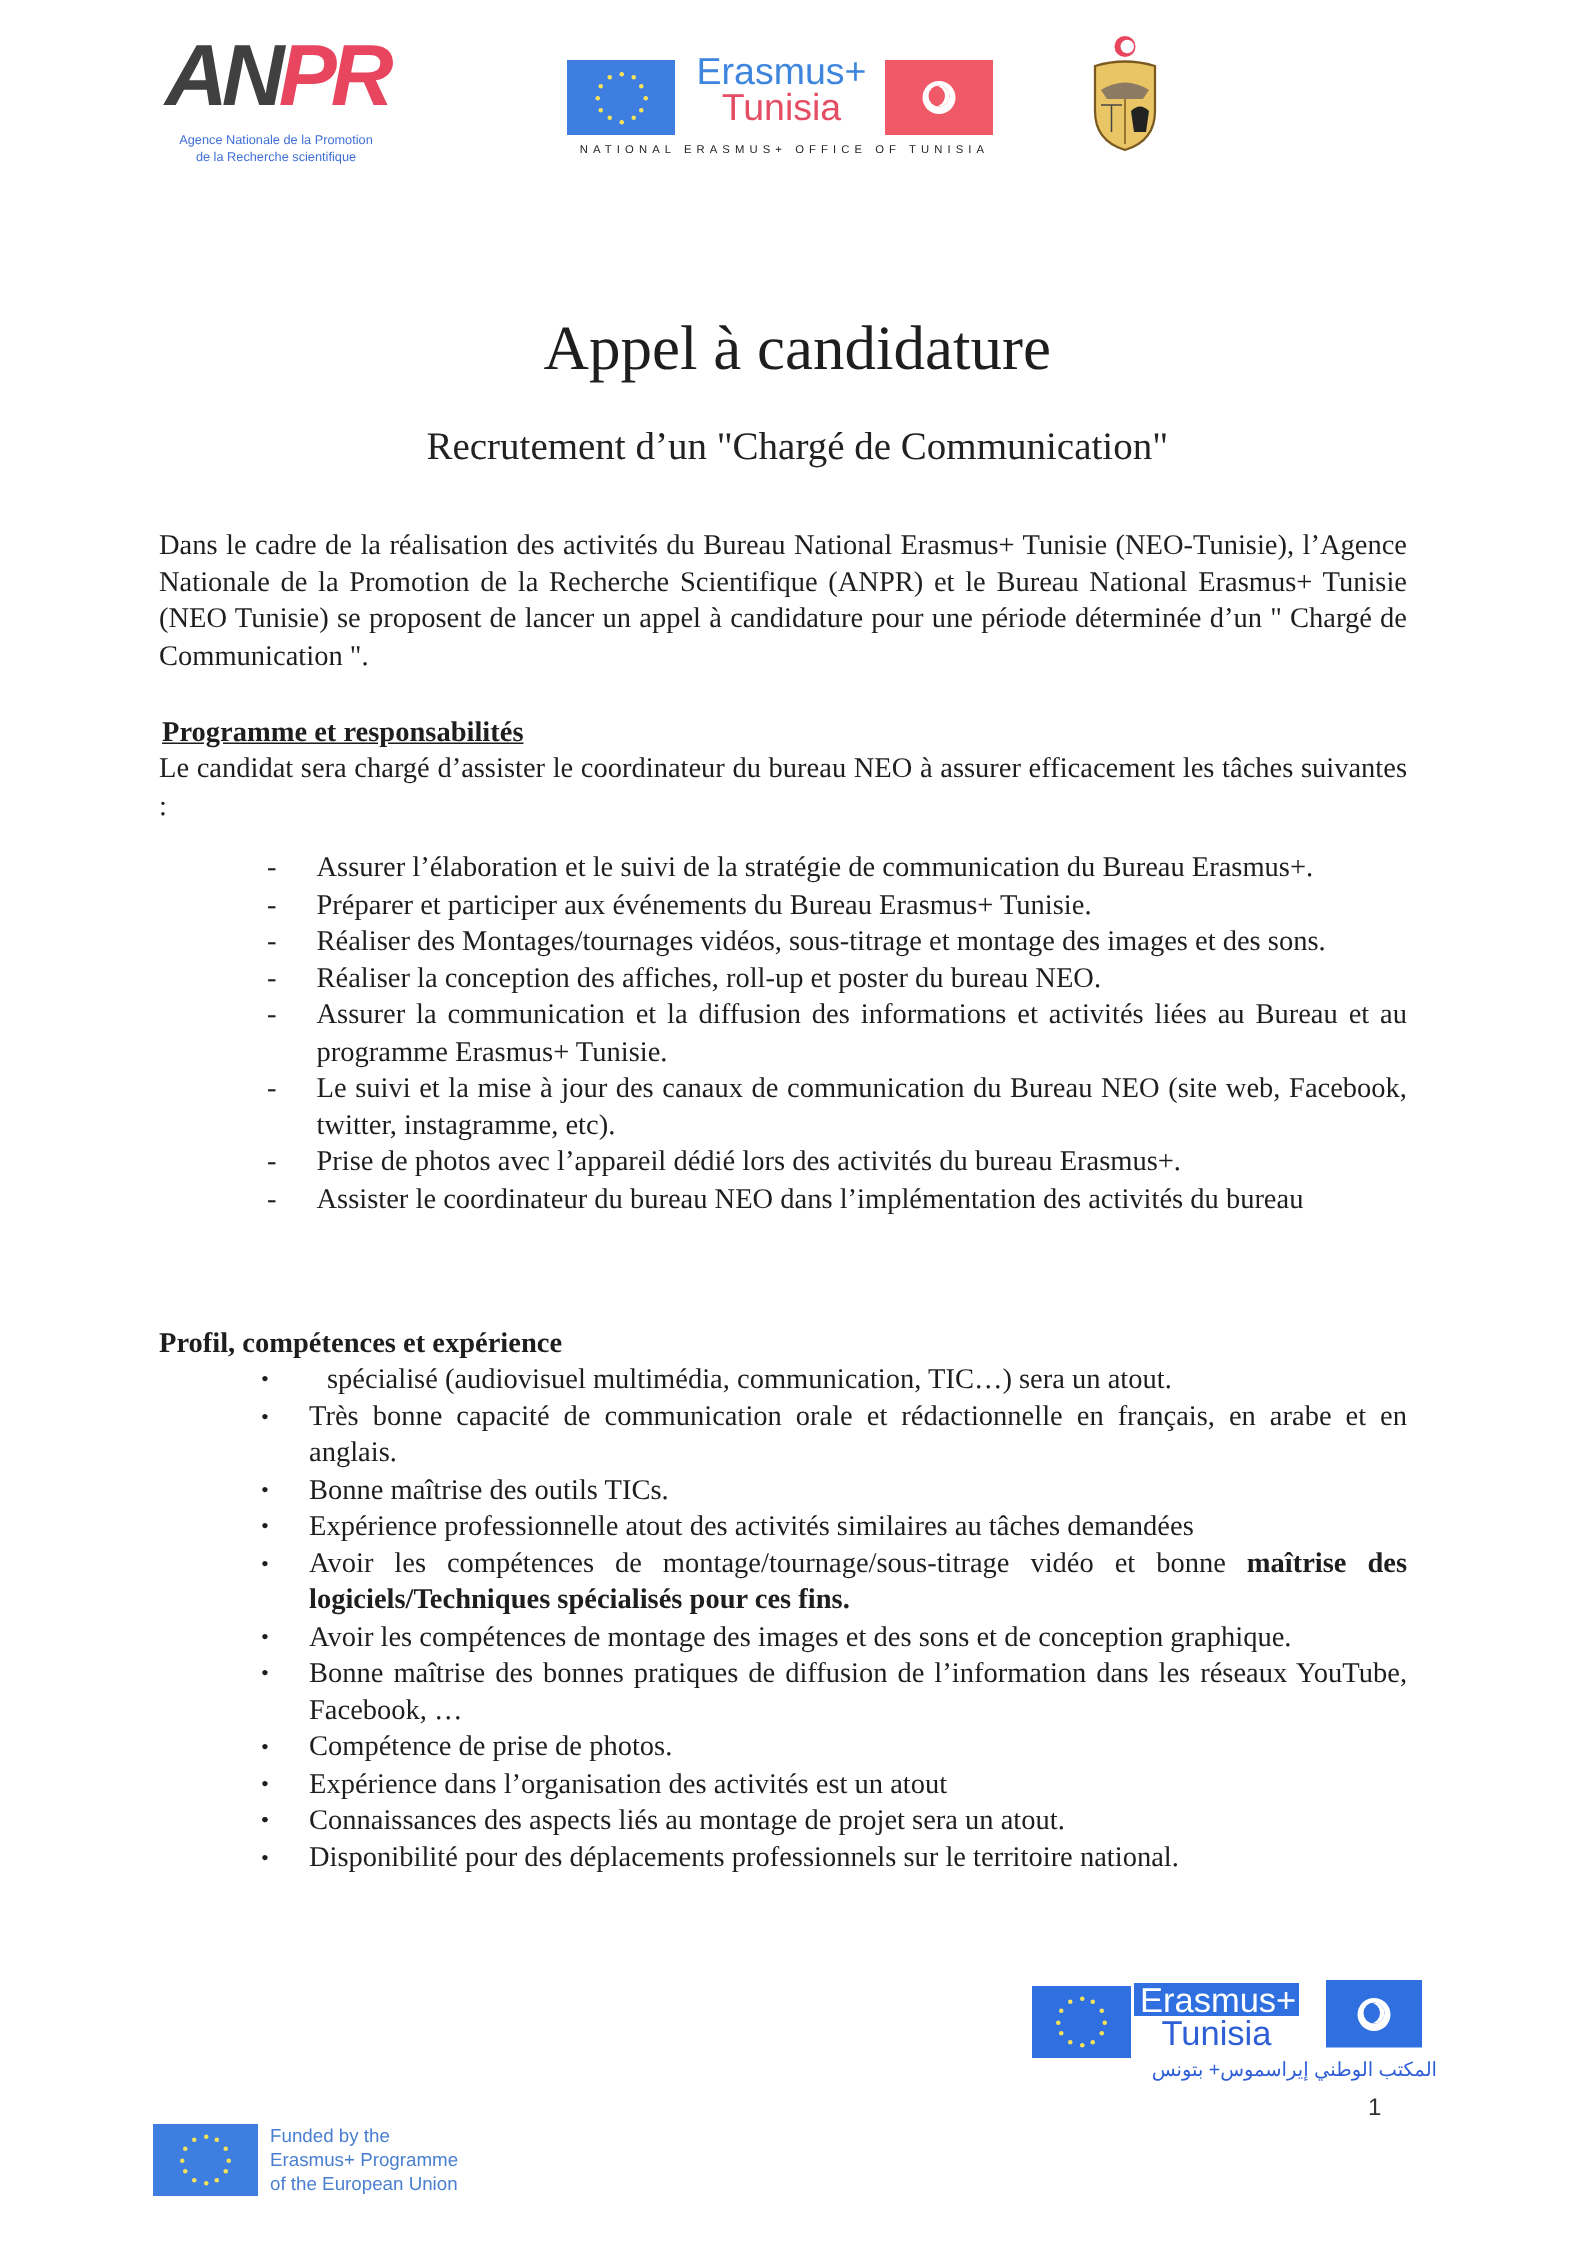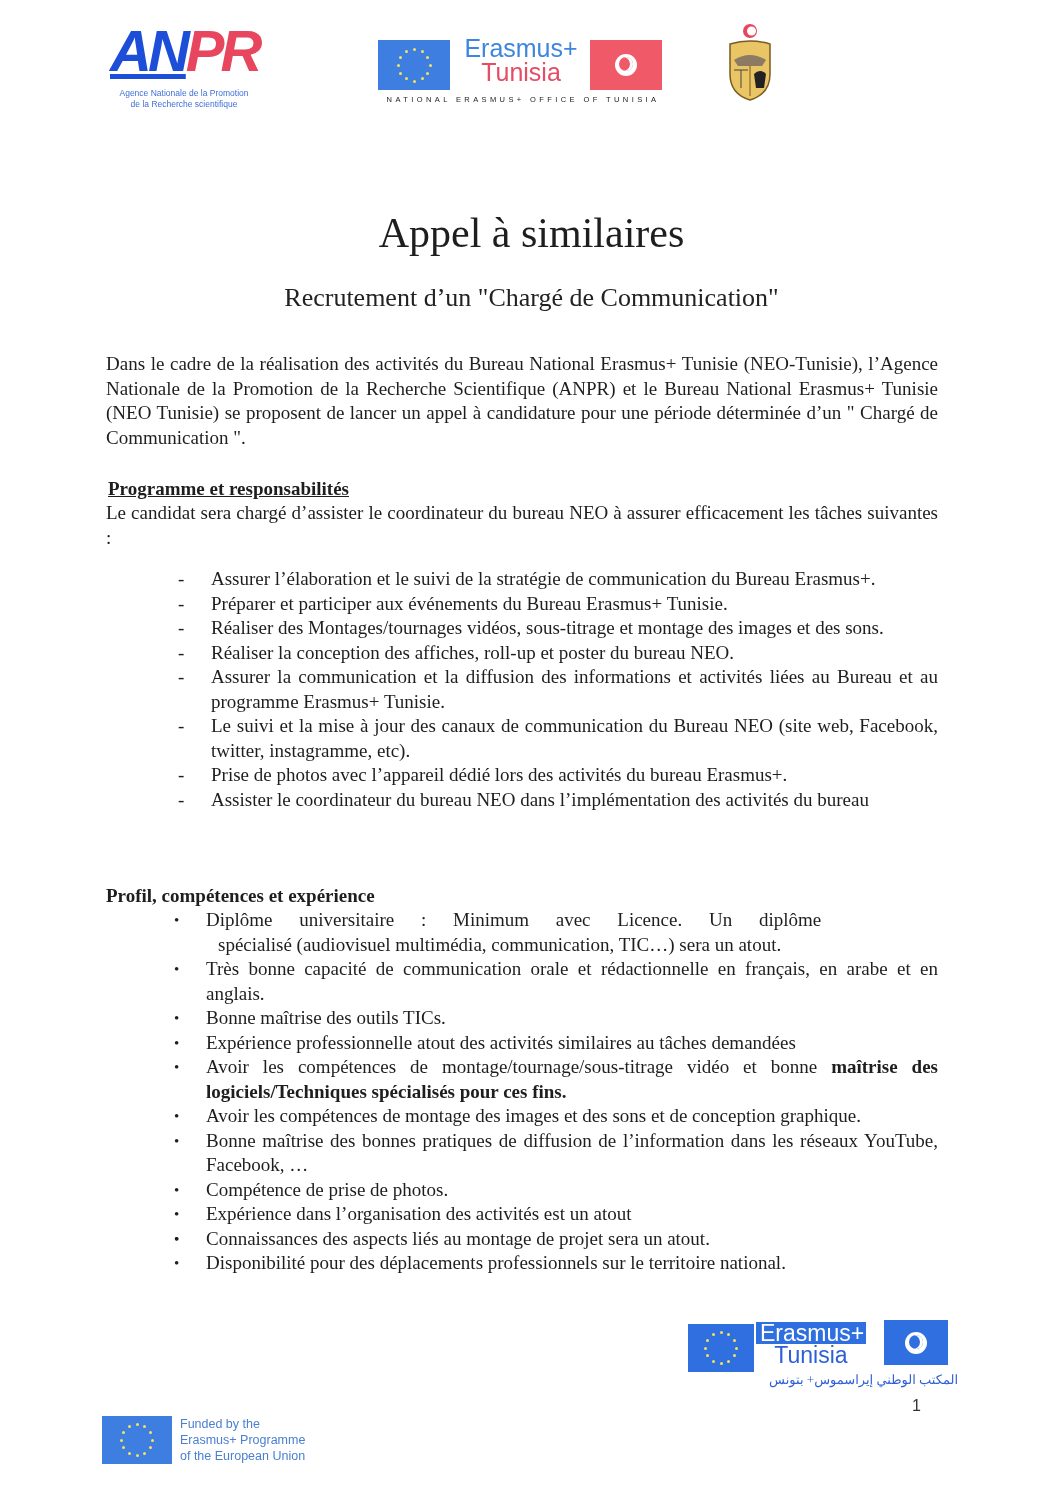--- a/index.html
+++ b/index.html
@@ -3,21 +3,21 @@
 <meta charset="utf-8">
 <style>
   html, body { margin: 0; padding: 0; background: #ffffff; }
   body { width: 1063px; height: 1502px; position: relative; overflow: hidden;
          font-family: "Liberation Serif", "DejaVu Serif", serif; color: #1e1e1e; }
 
   
   .anpr { position: absolute; left: 104px; top: 22px; width: 160px; height: 95px; }
   .anpr-mark { font-family: "Liberation Sans", sans-serif; font-weight: bold; font-style: italic;
                font-size: 58px; line-height: 58px; letter-spacing: -4px; position: absolute; left: 6px; top: 0; }
-  .anpr-mark .blue { color: #1d4ed8; text-decoration: underline; }
+  .anpr-mark .blue { color: #404040; }
   .anpr-mark .red { color: #e8455e; }
   .anpr-sub { position: absolute; left: 0; top: 66px; width: 160px; text-align: center;
               font-family: "Liberation Sans", sans-serif; font-size: 8.5px; line-height: 11px; color: #3f6fd6; }
 
   .erasmus { position: absolute; left: 378px; top: 40px; width: 290px; height: 65px; }
   .eu-flag { position: absolute; background: #3e7ee0; }
   .eu-flag .stars { position: absolute; inset: 0; }
   .eu-flag .star { position: absolute; width: 3px; height: 3px; border-radius: 50%; background: #f6e35a; }
   .erasmus .eu-flag { left: 0; top: 0; width: 72px; height: 50px; }
   .erasmus .word { position: absolute; left: 78px; top: -4px; width: 130px; text-align: center;
@@ -63,21 +63,21 @@
   .stamp { position: absolute; left: 688px; top: 1320px; width: 270px; height: 80px; }
   .stamp .eu-flag { left: 0; top: 4px; width: 66px; height: 48px; background: #2f6fe0; }
   .stamp .word { position: absolute; left: 68px; top: 2px; width: 110px; text-align: center;
                  font-family: "Liberation Sans", sans-serif; font-size: 23px; line-height: 22px; }
   .stamp .word span { display: block; color: #2f5fd6; }
   .stamp .word .e { color: #fff; background: #2f6fe0; padding: 0 4px; }
   .stamp .box { position: absolute; left: 196px; top: 0; width: 64px; height: 45px; background: #2f6fe0; }
   .stamp .box .tn-circle { background: #fff; }
   .stamp .box .tn-circle::after { background: #2f6fe0; }
   .stamp .arabic { position: absolute; left: 0; top: 52px; width: 270px; text-align: right; direction: rtl;
-                   font-family: Liberation Serif, serif; font-size: 13px; color: #2f5fd6; }
+                   font-family: Liberation Sans, sans-serif; font-size: 13px; color: #2f5fd6; }
 
   .page-number { position: absolute; left: 912px; top: 1397px; font-family: "Liberation Sans", sans-serif;
                  font-size: 16px; color: #333; }
 
   .funded { position: absolute; left: 102px; top: 1416px; width: 260px; height: 50px; }
   .funded .eu-flag { left: 0; top: 0; width: 70px; height: 48px; }
   .funded-text { position: absolute; left: 78px; top: 0; font-family: "Liberation Sans", sans-serif;
                  font-size: 12.5px; line-height: 16px; color: #4a7fd0; }
 </style>
 </head>
@@ -126,21 +126,21 @@
     <circle cx="27.5" cy="9" r="4.5" fill="#fff"></circle>
     <path d="M6 22 Q26 16 46 22 L46 52 Q46 72 26 78 Q6 72 6 52 Z" fill="#e9c565" stroke="#7a5a20" stroke-width="1.5"></path>
     <path d="M10 38 Q26 28 42 38 L38 44 L14 44 Z" fill="#8d7a62"></path>
     <line x1="26" y1="44" x2="26" y2="74" stroke="#7a5a20" stroke-width="1"></line>
     <line x1="10" y1="48" x2="24" y2="48" stroke="#444" stroke-width="1"></line>
     <line x1="17" y1="48" x2="17" y2="66" stroke="#444" stroke-width="1"></line>
     <path d="M30 52 Q36 46 42 52 L40 66 L32 66 Z" fill="#222"></path>
   </svg>
 </div>
 
-<h1 class="title" style="margin:0;font-weight:normal;">Appel à similaires</h1>
+<h1 class="title" style="margin:0;font-weight:normal;">Appel à candidature</h1>
 <h2 class="subtitle" style="margin:0;font-weight:normal;">Recrutement d’un "Chargé de Communication"</h2>
 
 <p class="text intro" style="margin:0;">Dans le cadre de la réalisation des activités du Bureau National Erasmus+ Tunisie (NEO-Tunisie), l’Agence Nationale de la Promotion de la Recherche Scientifique (ANPR) et le Bureau National Erasmus+ Tunisie (NEO Tunisie) se proposent de lancer un appel à candidature pour une période déterminée d’un " Chargé de Communication ".</p>
 
 <div class="text missions-head">Programme et responsabilités</div>
 <p class="text missions-lead" style="margin:0;">Le candidat sera chargé d’assister le coordinateur du bureau NEO à assurer efficacement les tâches suivantes :</p>
 <ul class="text missions-list" id="missions-list">
     <li><span class="dash">-</span><span>Assurer l’élaboration et le suivi de la stratégie de communication du Bureau Erasmus+.</span></li>
     <li><span class="dash">-</span><span>Préparer et participer aux événements du Bureau Erasmus+ Tunisie.</span></li>
     <li><span class="dash">-</span><span>Réaliser des Montages/tournages vidéos, sous-titrage et montage des images et des sons.</span></li>
@@ -148,21 +148,20 @@
     <li><span class="dash">-</span><span>Assurer la communication et la diffusion des informations et activités liées au Bureau et au programme Erasmus+ Tunisie.</span></li>
     <li><span class="dash">-</span><span>Le suivi et la mise à jour des canaux de communication du Bureau NEO (site web, Facebook, twitter, instagramme, etc).</span></li>
     <li><span class="dash">-</span><span>Prise de photos avec l’appareil dédié lors des activités du bureau Erasmus+.</span></li>
     <li><span class="dash">-</span><span>Assister le coordinateur du bureau NEO dans l’implémentation des activités du bureau</span></li>
   </ul>
 
 <div class="text profile-head">Profil, compétences et expérience</div>
 <ul class="text profile-list" id="profile-list">
   <li class="first">
     <span class="bullet">•</span>
-    <span class="spaced" style="word-spacing:22px;">Diplôme universitaire : Minimum avec Licence. Un diplôme</span>
     <span class="l2" style="padding-left:0;text-indent:0;"><span style="display:inline-block;width:0;"></span><span style="margin-left:12px;">spécialisé (audiovisuel multimédia, communication, TIC…) sera un atout.</span></span>
   </li>
 <li><span class="bullet">•</span><span>Très bonne capacité de communication orale et rédactionnelle en français, en arabe et en anglais.</span></li>
     <li><span class="bullet">•</span><span>Bonne maîtrise des outils TICs.</span></li>
     <li><span class="bullet">•</span><span>Expérience professionnelle atout des activités similaires au tâches demandées</span></li>
     <li><span class="bullet">•</span><span>Avoir les compétences de montage/tournage/sous-titrage vidéo et bonne </span><strong>maîtrise des logiciels/Techniques spécialisés pour ces fins.</strong></li>
     <li><span class="bullet">•</span><span>Avoir les compétences de montage des images et des sons et de conception graphique.</span></li>
     <li><span class="bullet">•</span><span>Bonne maîtrise des bonnes pratiques de diffusion de l’information dans les réseaux YouTube, Facebook, …</span></li>
     <li><span class="bullet">•</span><span>Compétence de prise de photos.</span></li>
     <li><span class="bullet">•</span><span>Expérience dans l’organisation des activités est un atout</span></li>

